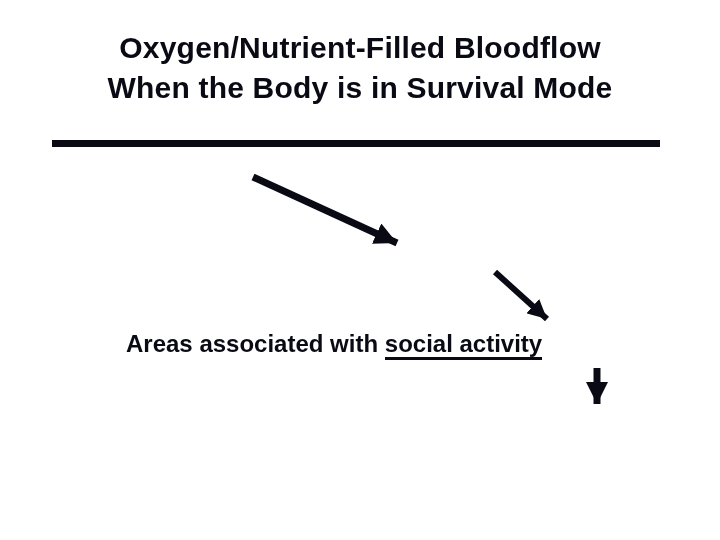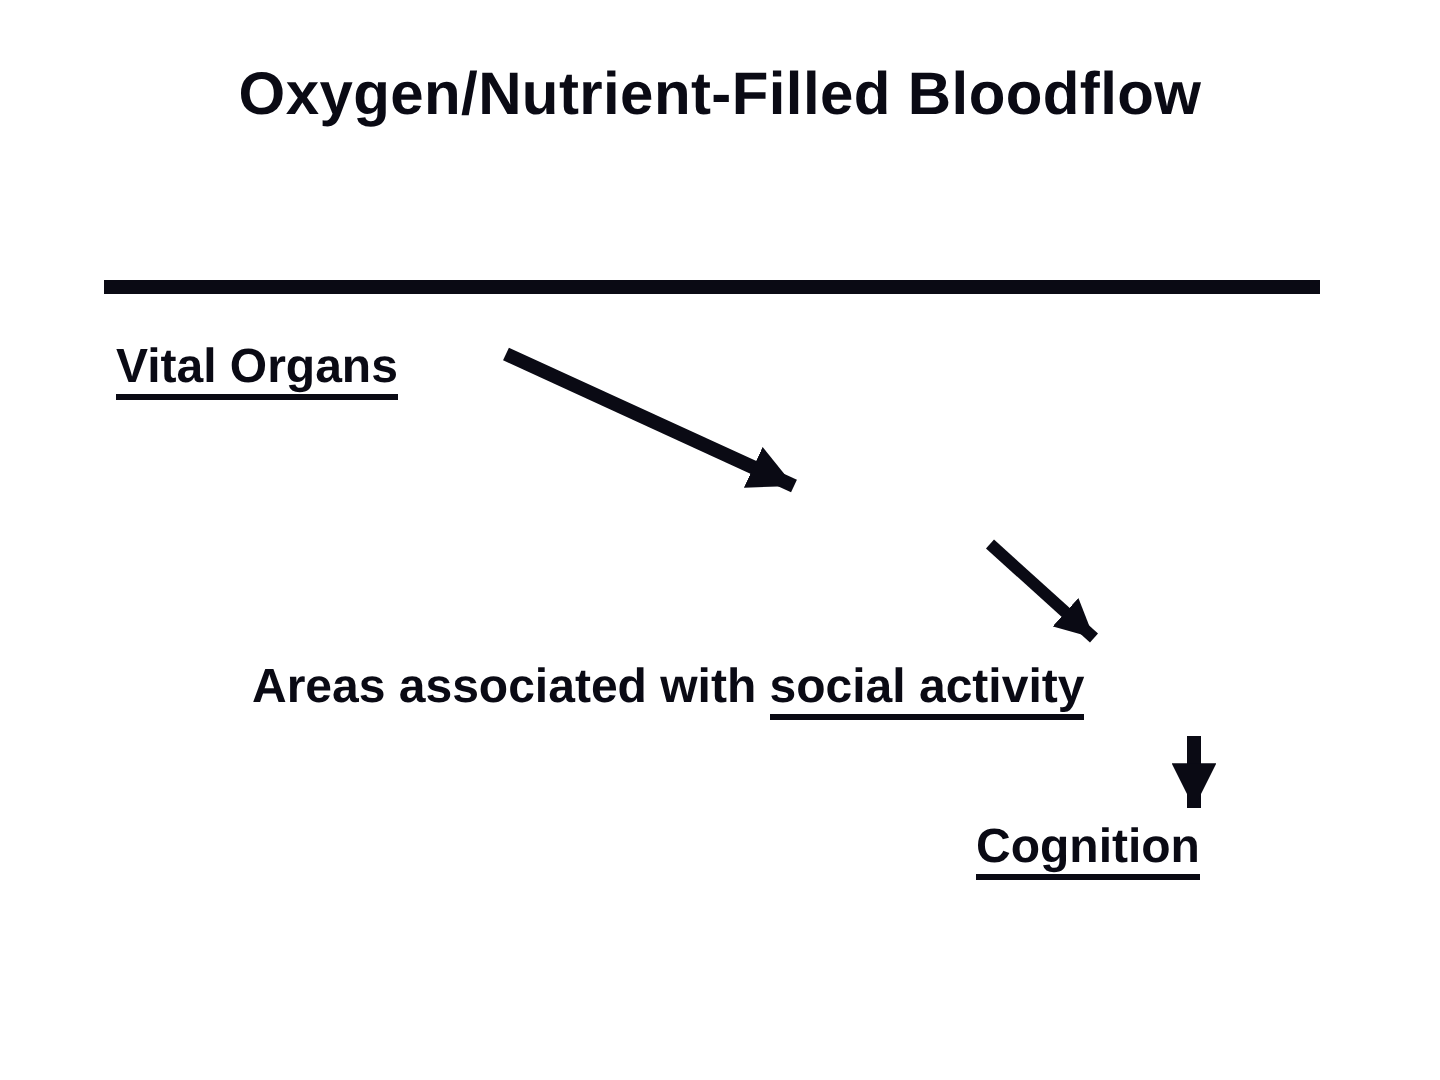--- a/index.html
+++ b/index.html
@@ -60,30 +60,29 @@
     pointer-events: none;
   }
 </style>
 </head>
 <body style="background: rgb(255, 255, 255); color: rgb(10, 10, 20);">
 
 <div class="slide">
 
   <div class="slide-title">
     <div>Oxygen/Nutrient-Filled Bloodflow</div>
+    <div>When the Body is in Survival Mode</div>
   </div>
 
   <div class="divider" style="background: rgb(10, 10, 20);"></div>
 
-  <div class="flow-item item-0"><span></span><span class="u">Vital Organs</span></div>
 
 
   <div class="flow-item item-2"><span>Areas associated with </span><span class="u">social activity</span></div>
 
-  <div class="flow-item item-3"><span></span><span class="u">Cognition</span></div>
 
   <svg class="arrow-layer" id="arrow-layer" viewBox="0 0 720 540" xmlns="http://www.w3.org/2000/svg">
     <defs>
       <marker id="arrowhead" viewBox="0 0 4 4" refX="4" refY="2" markerWidth="3.2" markerHeight="3.2" orient="auto" markerUnits="strokeWidth">
         <path id="arrowhead-path" d="M0,0 L4,2 L0,4 Z" fill="#0a0a14"></path>
       </marker>
     </defs>
   <line x1="253" y1="177" x2="397" y2="243" stroke="#0a0a14" stroke-width="7" marker-end="url(#arrowhead)"></line>
       <line x1="495" y1="272" x2="547" y2="319" stroke="#0a0a14" stroke-width="6" marker-end="url(#arrowhead)"></line>
       <line x1="597" y1="368" x2="597" y2="404" stroke="#0a0a14" stroke-width="7" marker-end="url(#arrowhead)"></line>

